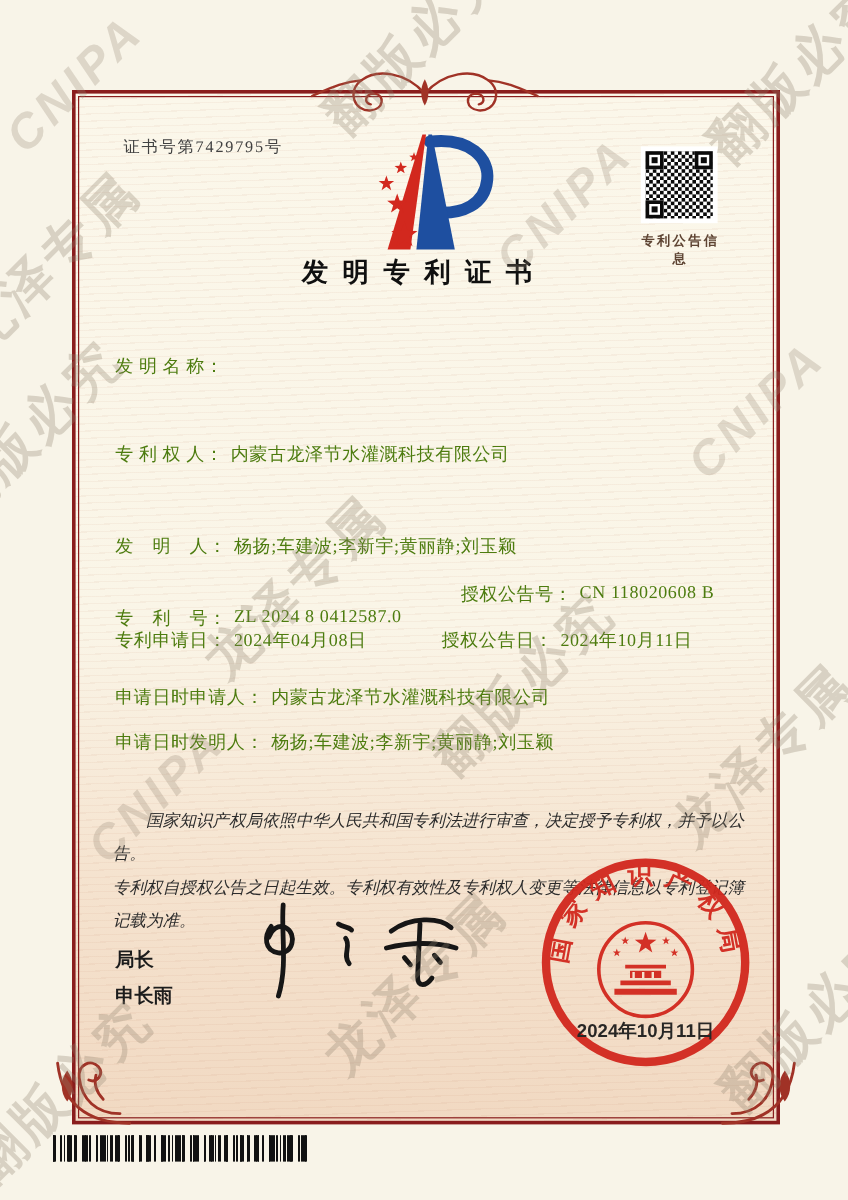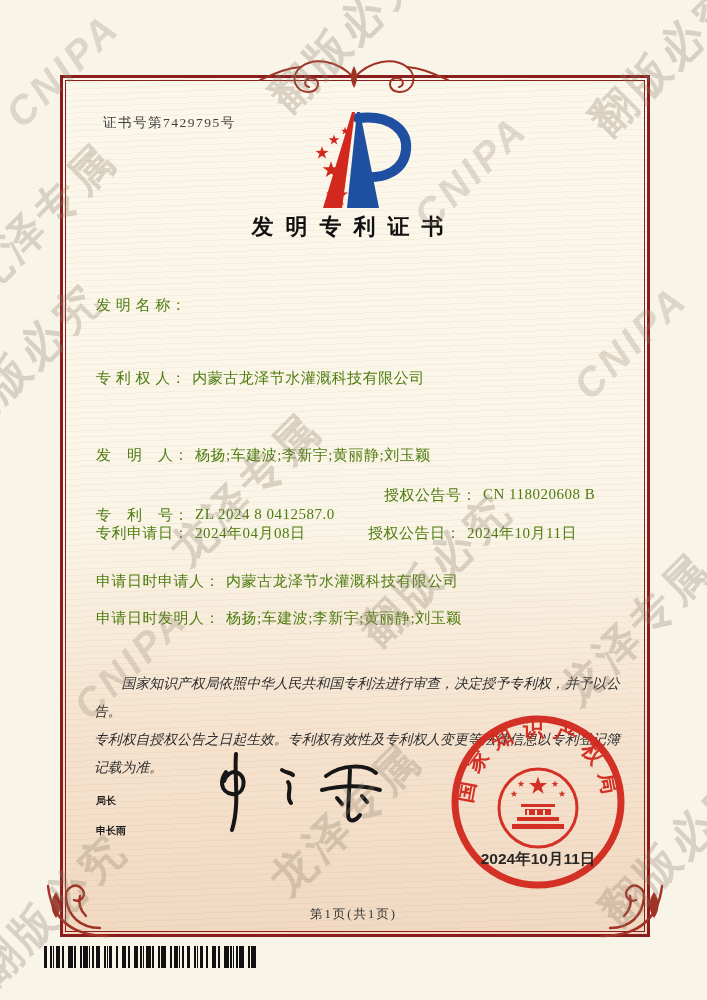--- a/index.html
+++ b/index.html
@@ -57,21 +57,21 @@
   .flabel { white-space:nowrap; letter-spacing:0.5px; }
   .fvalue { margin-left:6px; letter-spacing:0.5px; }
   .fvalue.wrap { width:448px; line-height:24px; }
   
   .statement { position:absolute; left:94px; top:670px; width:526px; z-index:10;
     font-style:italic; font-size:13.8px; line-height:28px; color:#2c2c2c;
     text-align:justify; }
   .statement .l1 { text-indent:2em; }
   
   .sig-block { position:absolute; left:96px; top:786px; z-index:10;
-    font-size:10px; font-weight:bold; color:#1c1c1c; line-height:30px;
+    font-size:16px; font-weight:bold; color:#1c1c1c; line-height:30px;
     font-family:"Liberation Sans",sans-serif; }
   .sig-script { position:absolute; left:196px; top:742px; z-index:10; }
   
   .seal { position:absolute; left:447px; top:711px; z-index:20; opacity:0.95; }
   
   .page-no { position:absolute; left:0; right:0; top:906px; z-index:10;
     text-align:center; font-size:12.5px; letter-spacing:2px; color:#333; }
   .barcode { position:absolute; left:44px; top:946px; width:212px; height:22px; z-index:10;
     background-color:#f8f4e8;
     background-image:
@@ -143,20 +143,29 @@
     <polygon points="65,6 68,6 87,102 55,102" fill="#1e4fa0"></polygon>
     <g fill="#d2281e">
       <path transform="translate(53,25) scale(0.42)" d="M0,-10 L2.35,-3.24 L9.51,-3.09 L3.8,1.24 L5.88,8.09 L0,4 L-5.88,8.09 L-3.8,1.24 L-9.51,-3.09 L-2.35,-3.24 Z"></path>
       <path transform="translate(42,34) scale(0.55)" d="M0,-10 L2.35,-3.24 L9.51,-3.09 L3.8,1.24 L5.88,8.09 L0,4 L-5.88,8.09 L-3.8,1.24 L-9.51,-3.09 L-2.35,-3.24 Z"></path>
       <path transform="translate(30,47) scale(0.68)" d="M0,-10 L2.35,-3.24 L9.51,-3.09 L3.8,1.24 L5.88,8.09 L0,4 L-5.88,8.09 L-3.8,1.24 L-9.51,-3.09 L-2.35,-3.24 Z"></path>
       <path transform="translate(39,64) scale(0.88)" d="M0,-10 L2.35,-3.24 L9.51,-3.09 L3.8,1.24 L5.88,8.09 L0,4 L-5.88,8.09 L-3.8,1.24 L-9.51,-3.09 L-2.35,-3.24 Z"></path>
       <path transform="translate(45,90) scale(1.15)" d="M0,-10 L2.35,-3.24 L9.51,-3.09 L3.8,1.24 L5.88,8.09 L0,4 L-5.88,8.09 L-3.8,1.24 L-9.51,-3.09 L-2.35,-3.24 Z"></path>
     </g>
   </svg>
 
+  <div class="qr-wrap">
+    <div class="qr">
+      <div class="qr-noise"></div>
+      <div class="finder f-tl"></div>
+      <div class="finder f-tr"></div>
+      <div class="finder f-bl"></div>
+    </div>
+    <div class="qr-label">专利公告信息</div>
+  </div>
 
   <div class="title">发明专利证书</div>
 
   <div class="row" style="left:96px;top:296px;">
     <span class="flabel">发 明 名 称：</span>
   </div>
   <div class="row" style="left:96px;top:369px;">
     <span class="flabel">专 利 权 人：</span>
     <span class="fvalue">内蒙古龙泽节水灌溉科技有限公司</span>
   </div>
@@ -228,17 +237,16 @@
         <path transform="translate(17,-24) scale(0.35)" d="M0,-10 L2.35,-3.24 L9.51,-3.09 L3.8,1.24 L5.88,8.09 L0,4 L-5.88,8.09 L-3.8,1.24 L-9.51,-3.09 L-2.35,-3.24 Z"></path>
         <path transform="translate(-24,-14) scale(0.35)" d="M0,-10 L2.35,-3.24 L9.51,-3.09 L3.8,1.24 L5.88,8.09 L0,4 L-5.88,8.09 L-3.8,1.24 L-9.51,-3.09 L-2.35,-3.24 Z"></path>
         <path transform="translate(24,-14) scale(0.35)" d="M0,-10 L2.35,-3.24 L9.51,-3.09 L3.8,1.24 L5.88,8.09 L0,4 L-5.88,8.09 L-3.8,1.24 L-9.51,-3.09 L-2.35,-3.24 Z"></path>
         <path d="M-17,-4 h34 v3 h-34 z M-13,1 h26 v6 h-26 z M-21,9 h42 v4 h-42 z M-26,16 h52 v5 h-52 z"></path>
         <path d="M-11,2 v5 h2 v-5 z M-3,2 v5 h2 v-5 z M5,2 v5 h2 v-5 z" fill="#f5e3cf"></path>
       </g>
     </g>
     <text x="0" y="62" text-anchor="middle" font-size="15.5" font-weight="bold" fill="#1d1d1d" font-family="Liberation Sans,sans-serif">2024年10月11日</text>
   </svg>
 
-  <div class="page-no">第1页(共1页)</div>
 
   <div class="barcode"></div>
 
 </div>
 
 </body></html>

